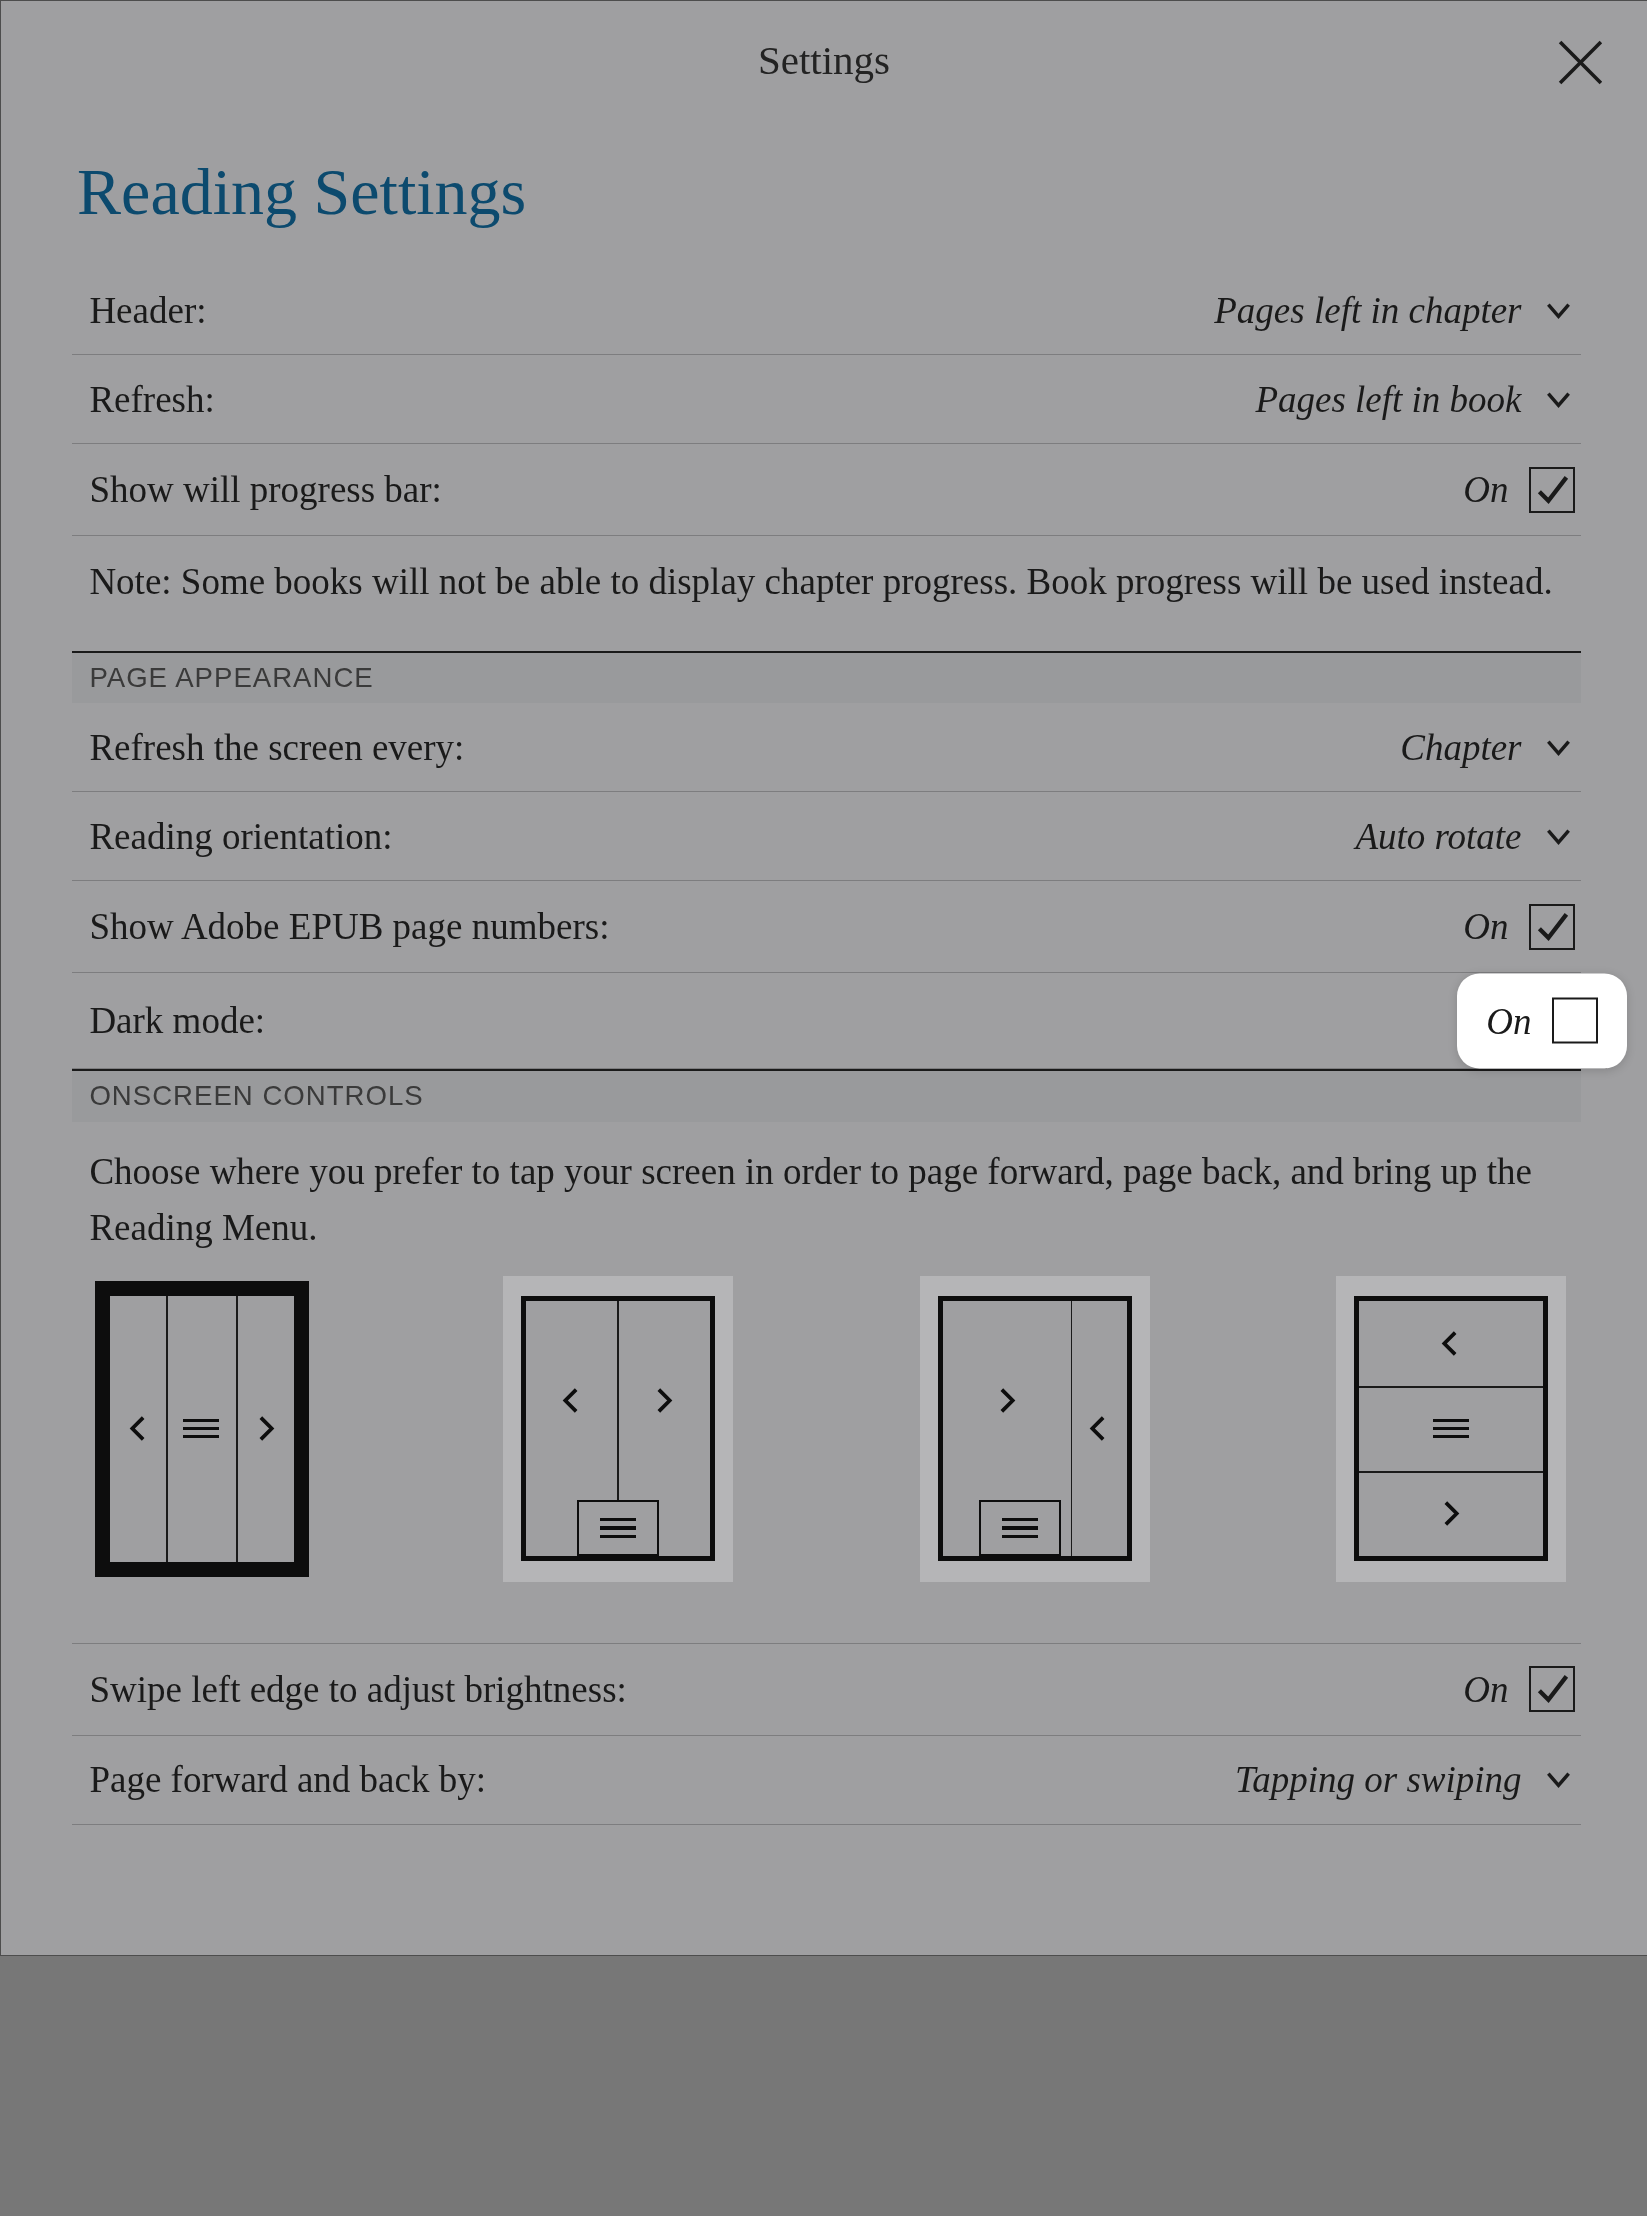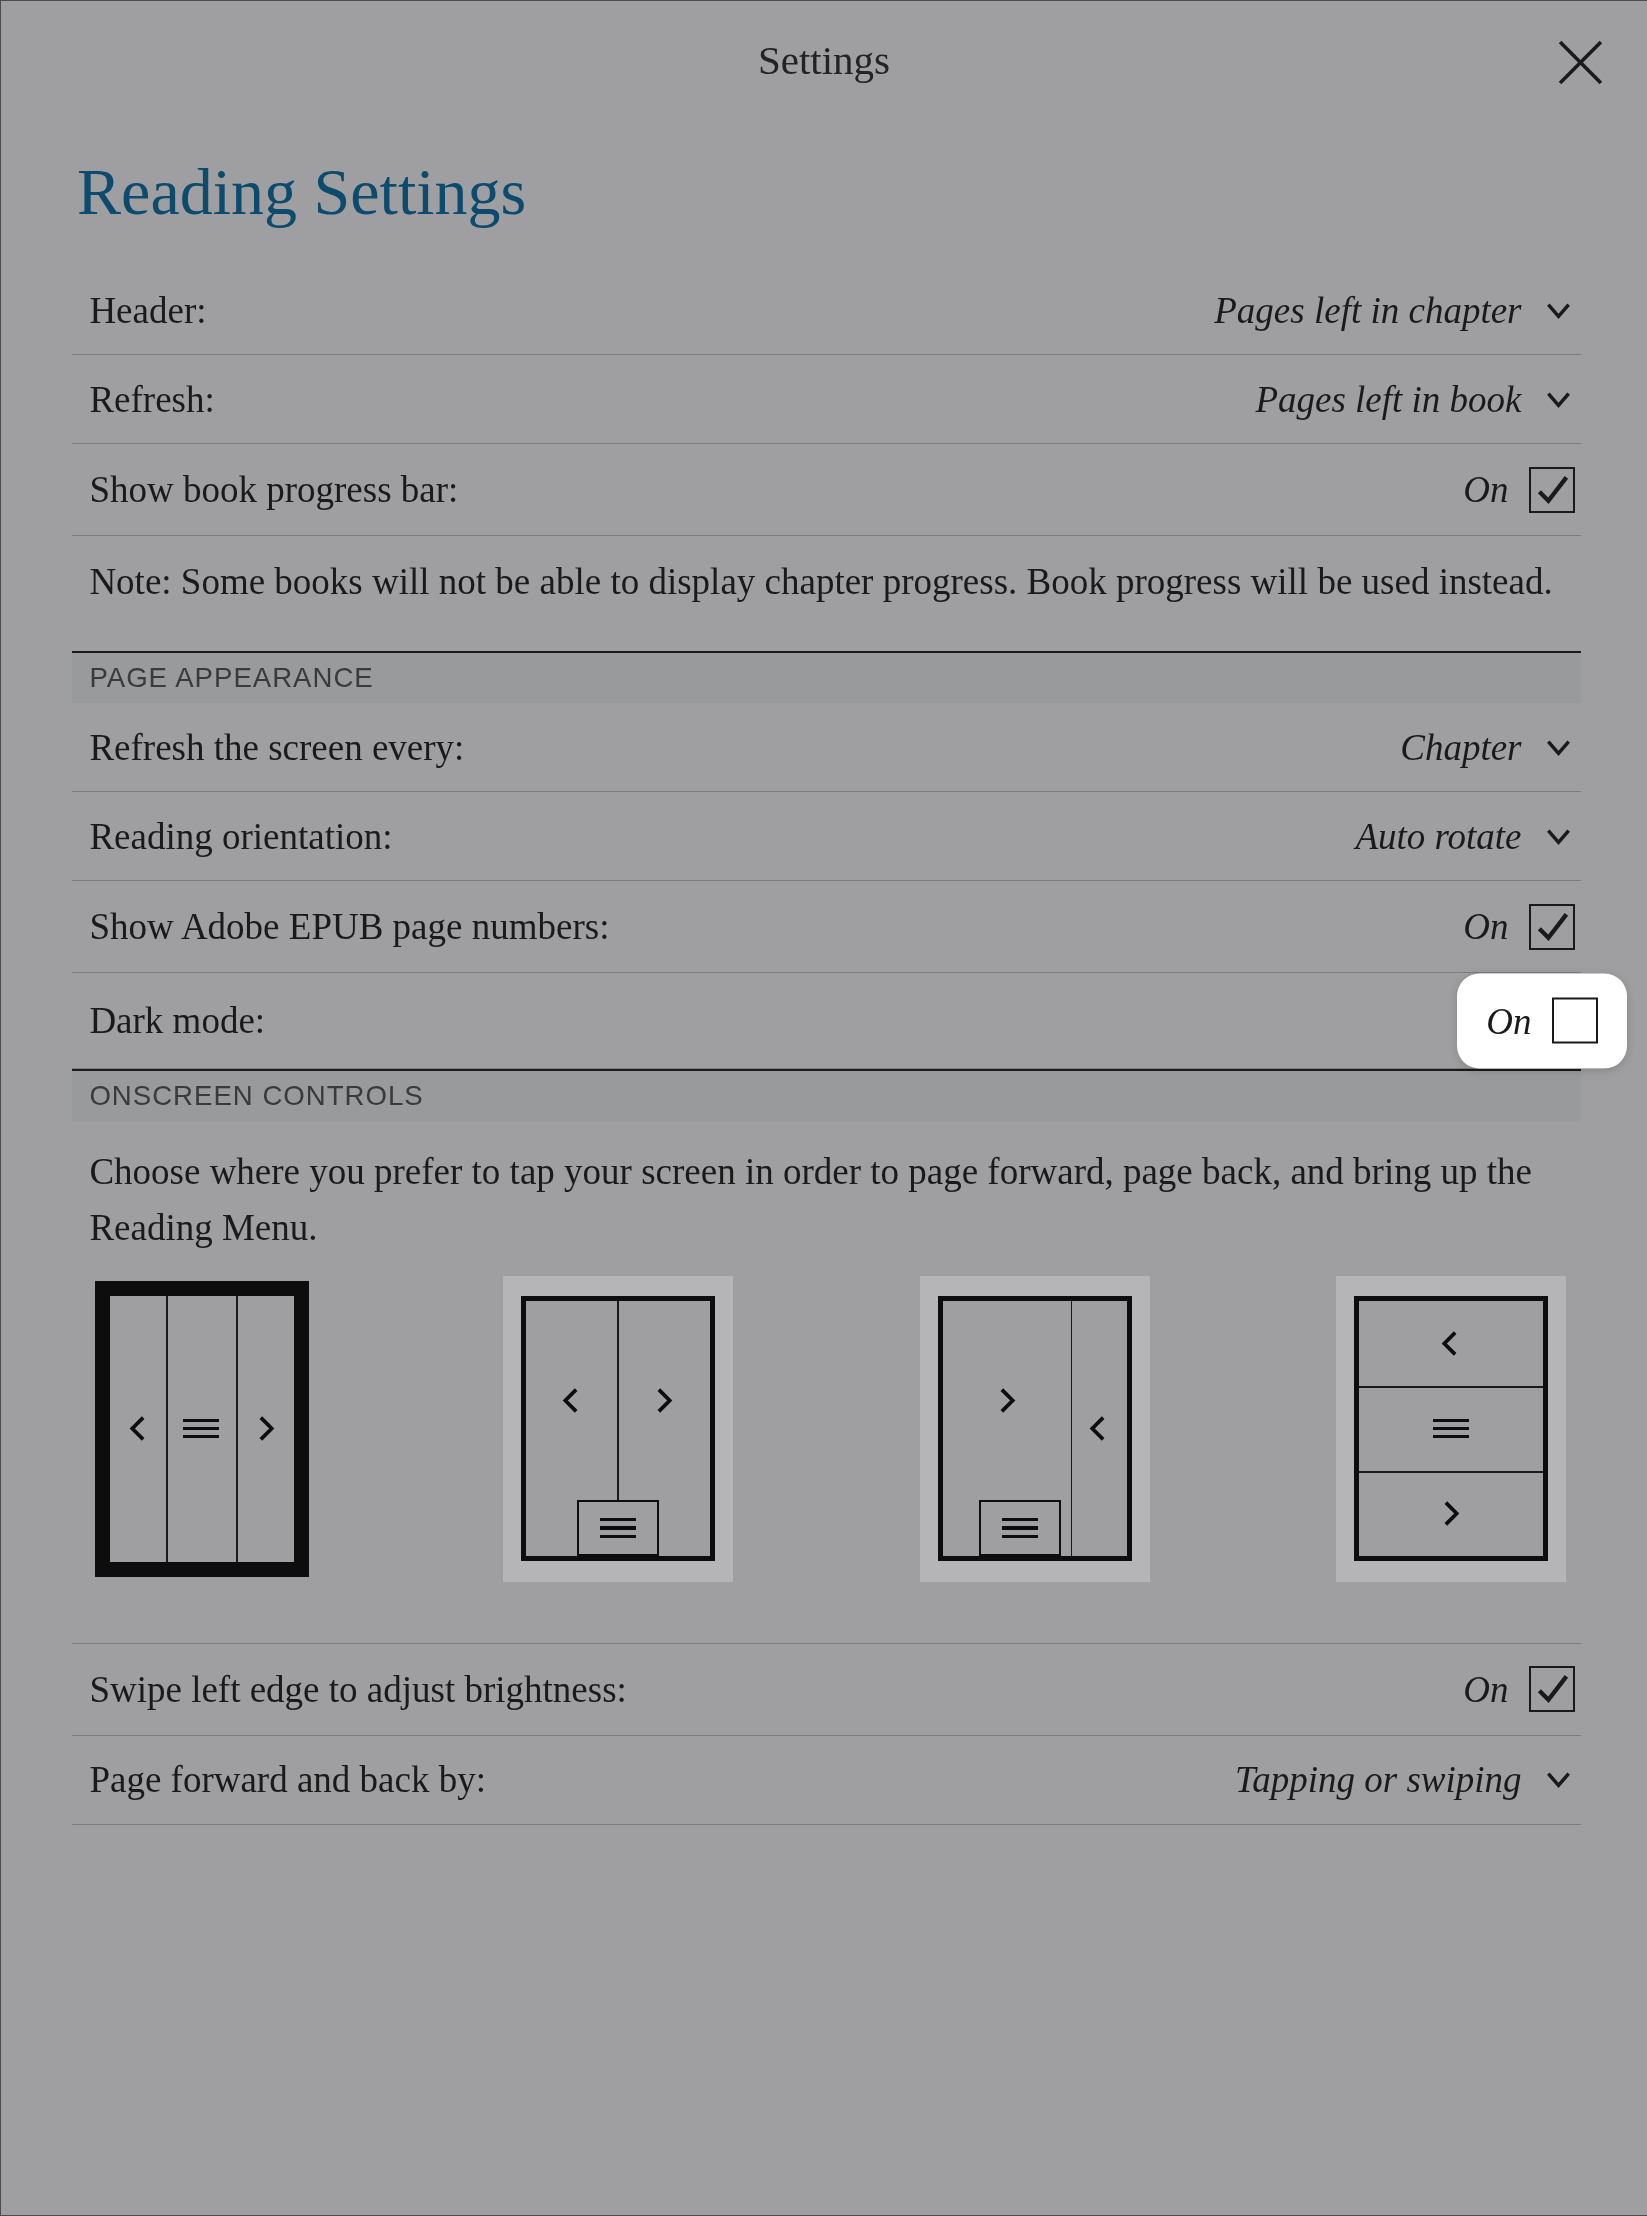--- a/index.html
+++ b/index.html
@@ -17,21 +17,21 @@
     padding: 0;
     width: 1648px;
     height: 2216px;
     background: #777;
     font-family: Georgia, "Times New Roman", serif;
     color: var(--fg);
   }
   .panel {
     position: relative;
     width: 1648px;
-    height: 2216px;
+    height: 1956px;
     background: var(--bg);
     border: 1.5px solid #4d4d4d;
   }
   .topbar {
     position: relative;
     height: 117px;
     display: flex;
     align-items: center;
     justify-content: center;
   }
@@ -251,21 +251,21 @@
         <div class="row-value">Pages left in book</div>
         <div class="chevron">
           <svg viewBox="0 0 100 100">
               <polyline points="15,30 50,70 85,30" fill="none" stroke="#1a1a1a" stroke-width="12"></polyline>
             </svg>
         </div>
       </div>
     </div>
 
     <div class="row">
-      <div class="row-label">Show book progress bar:</div>
+      <div class="row-label">Show will progress bar:</div>
       <div class="row-right">
         <div class="row-value">On</div>
         <div class="check">
           <svg viewBox="0 0 100 100">
               <polyline points="15,55 40,80 90,15" fill="none" stroke="#1a1a1a" stroke-width="12"></polyline>
             </svg>
         </div>
       </div>
     </div>
 

